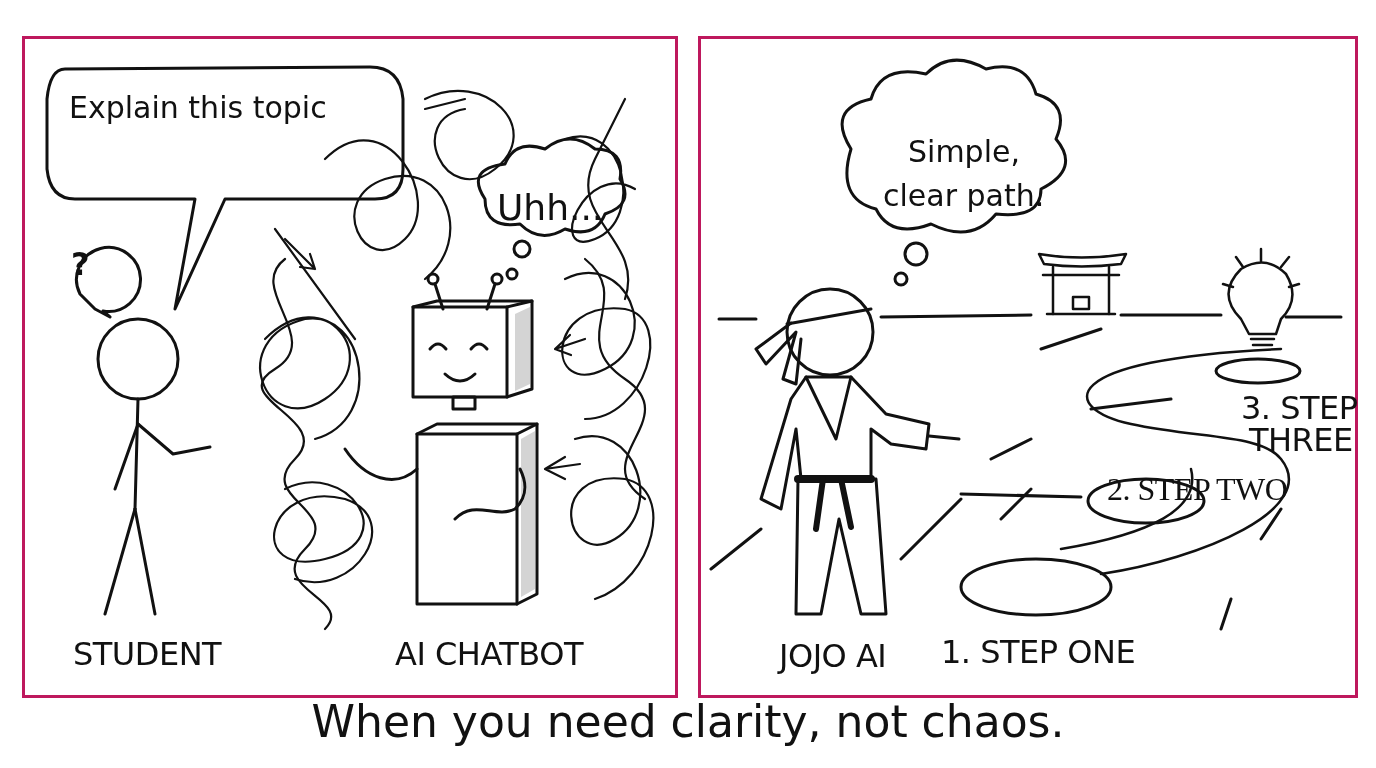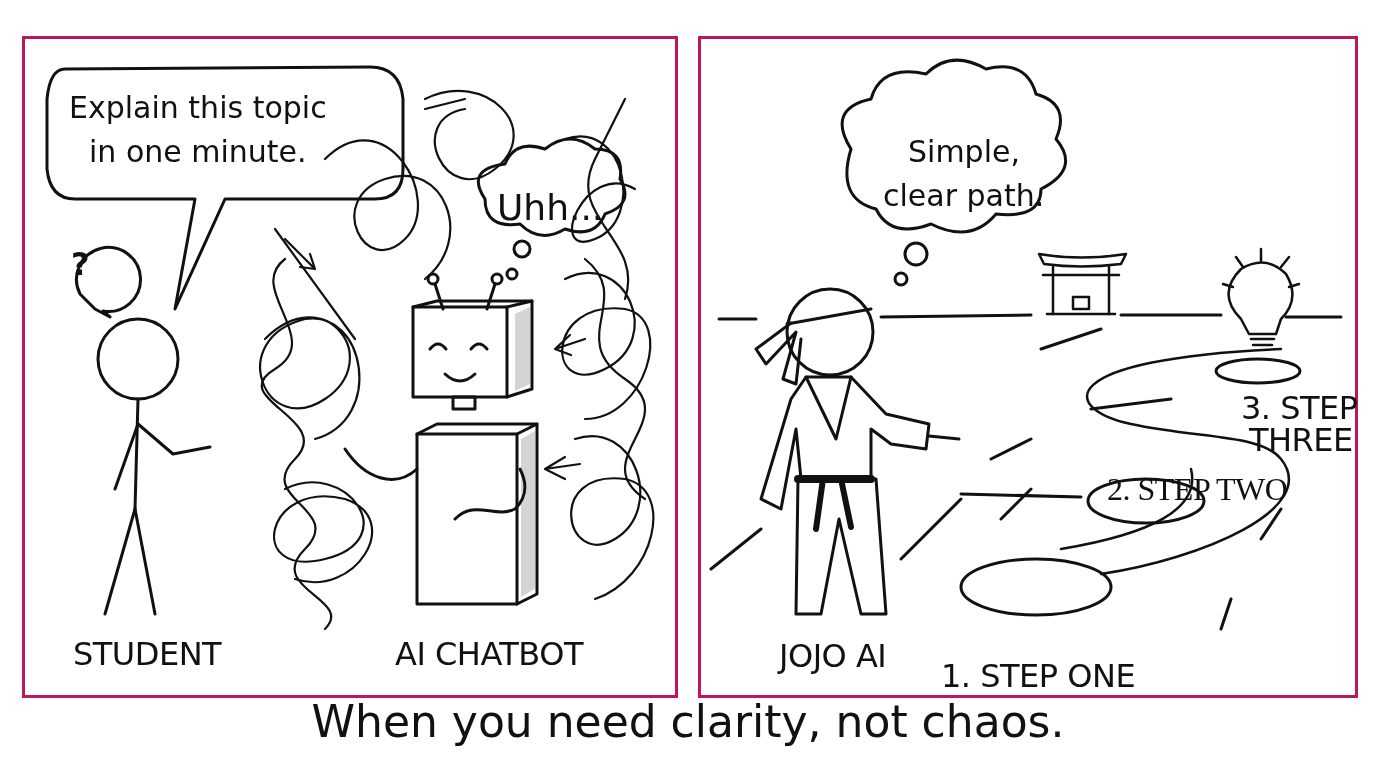--- a/index.html
+++ b/index.html
@@ -75,21 +75,20 @@
 
       <path d="M460,160 q-20,-30 20,-35 q10,-25 40,-15 q25,-20 50,0 q30,0 25,30 q15,25 -15,35 q-10,25 -40,15 q-25,15 -45,-5 q-35,5 -35,-25 Z"></path>
     </g>
     <g fill="#111">
       <path d="M490,275 L505,268 L505,345 L490,352 Z" opacity="0.18"></path>
       <path d="M496,400 L510,392 L510,550 L496,558 Z" opacity="0.18"></path>
     </g>
   </svg>
 
   <div class="txt bubble-text" style="left:44px;top:48px;">Explain this topic</div>
-  <div class="txt bubble-text" style="left:64px;top:92px;">in one minute.</div>
   <div class="txt" style="left:46px;top:206px;font-size:32px;font-weight:bold;">?</div>
   <div class="txt" style="left:472px;top:148px;font-size:36px;">Uhh...</div>
   <div class="txt label" style="left:48px;top:596px;">STUDENT</div>
   <div class="txt label" style="left:370px;top:596px;">AI CHATBOT</div>
 </div>
 
 <div id="panel-right" class="panel">
   <svg width="654" height="656" viewBox="0 0 654 656">
     <g fill="none" stroke="#111" stroke-width="3" stroke-linecap="round" stroke-linejoin="round">
 
@@ -137,19 +136,19 @@
 
       <ellipse cx="335" cy="548" rx="75" ry="28"></ellipse>
       <ellipse cx="445" cy="462" rx="58" ry="22"></ellipse>
       <ellipse cx="557" cy="332" rx="42" ry="12"></ellipse>
     </g>
   </svg>
 
   <div class="txt bubble-text" style="left:182px;top:136px;">clear path.</div>
   <div class="txt bubble-text" style="left:207px;top:92px;">Simple,</div>
   <div class="txt label" style="left:78px;top:598px;">JOJO AI</div>
-  <div class="txt label" style="left:240px;top:618px;">1. STEP ONE</div>
+  <div class="txt label" style="left:240px;top:594px;">1. STEP ONE</div>
   <div class="txt label" style="left:406px;top:432px;font-family:Liberation Serif, serif;">2. STEP TWO</div>
   <div class="txt label" style="left:540px;top:350px;">3. STEP</div>
   <div class="txt label" style="left:548px;top:382px;">THREE</div>
 </div>
 
 <div class="caption">When you need clarity, not chaos.</div>
 
 </body></html>

